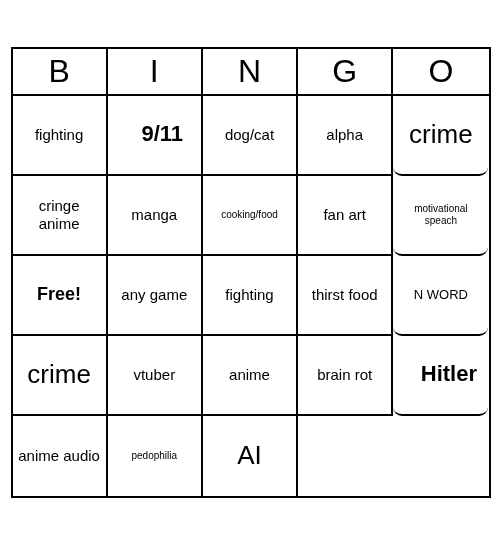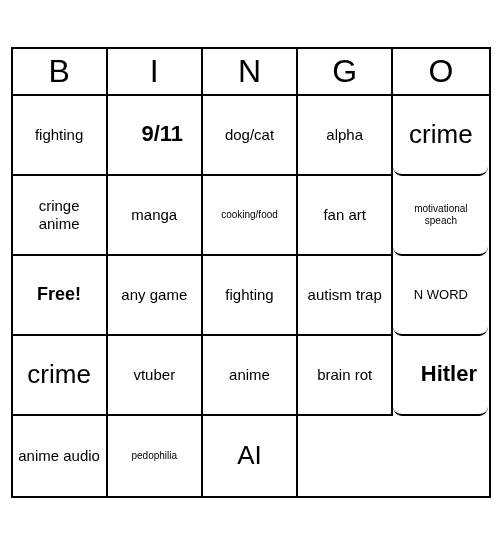--- a/index.html
+++ b/index.html
@@ -96,21 +96,21 @@
       <div class="bingo-cell">alpha</div>
       <div class="bingo-cell xlarge-text">crime</div>
       <div class="bingo-cell">cringe anime</div>
       <div class="bingo-cell">manga</div>
       <div class="bingo-cell small-text">cooking/food</div>
       <div class="bingo-cell">fan art</div>
       <div class="bingo-cell small-text">motivational speach</div>
       <div class="bingo-cell free">Free!</div>
       <div class="bingo-cell">any game</div>
       <div class="bingo-cell">fighting</div>
-      <div class="bingo-cell">autism trap</div>
+      <div class="bingo-cell">thirst food</div>
       <div class="bingo-cell medium-text">N WORD</div>
       <div class="bingo-cell xlarge-text">crime</div>
       <div class="bingo-cell">vtuber</div>
       <div class="bingo-cell">anime</div>
       <div class="bingo-cell">brain rot</div>
       <div class="bingo-cell large-text">Hitler</div>
       <div class="bingo-cell">anime audio</div>
       <div class="bingo-cell small-text">pedophilia</div>
       <div class="bingo-cell xlarge-text">AI</div>
     </div>

